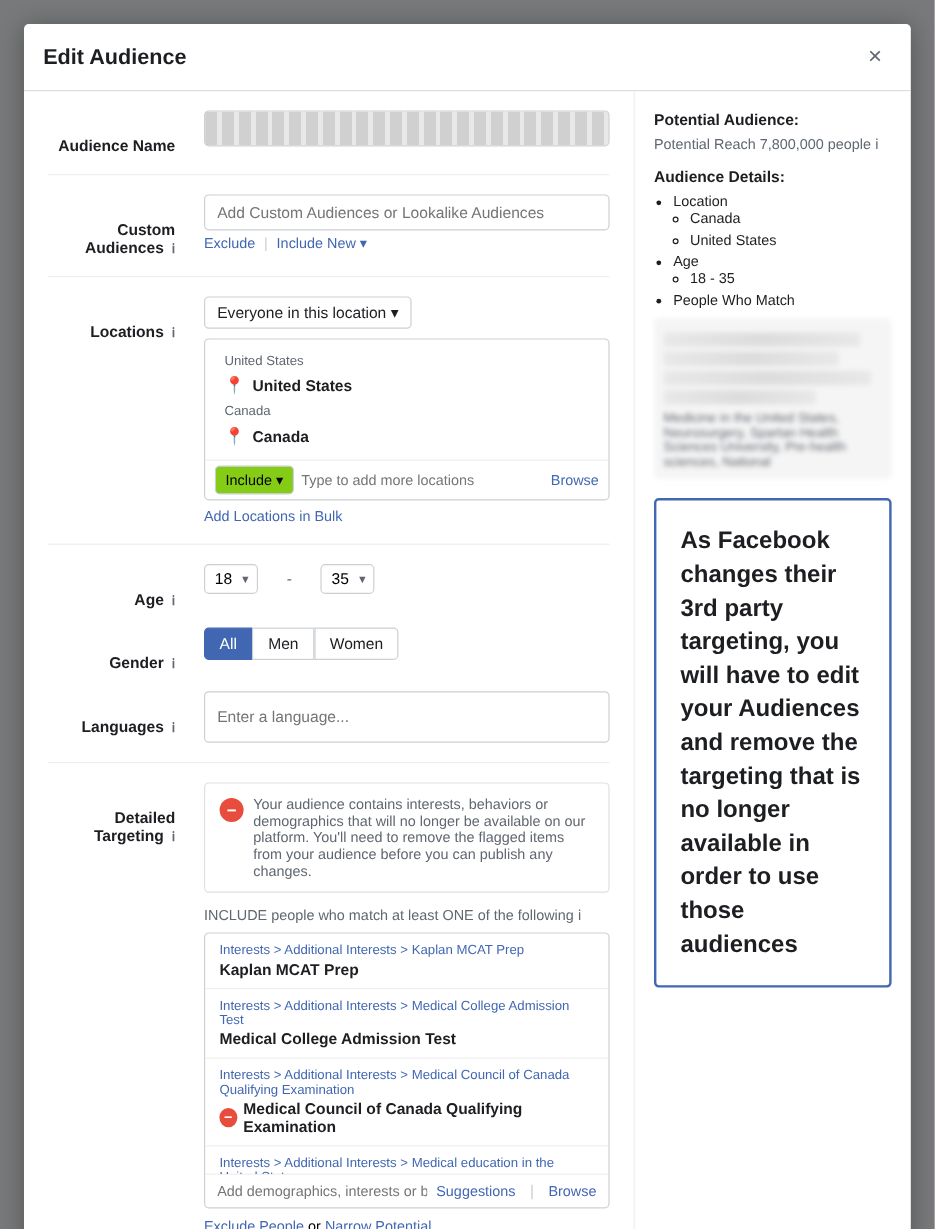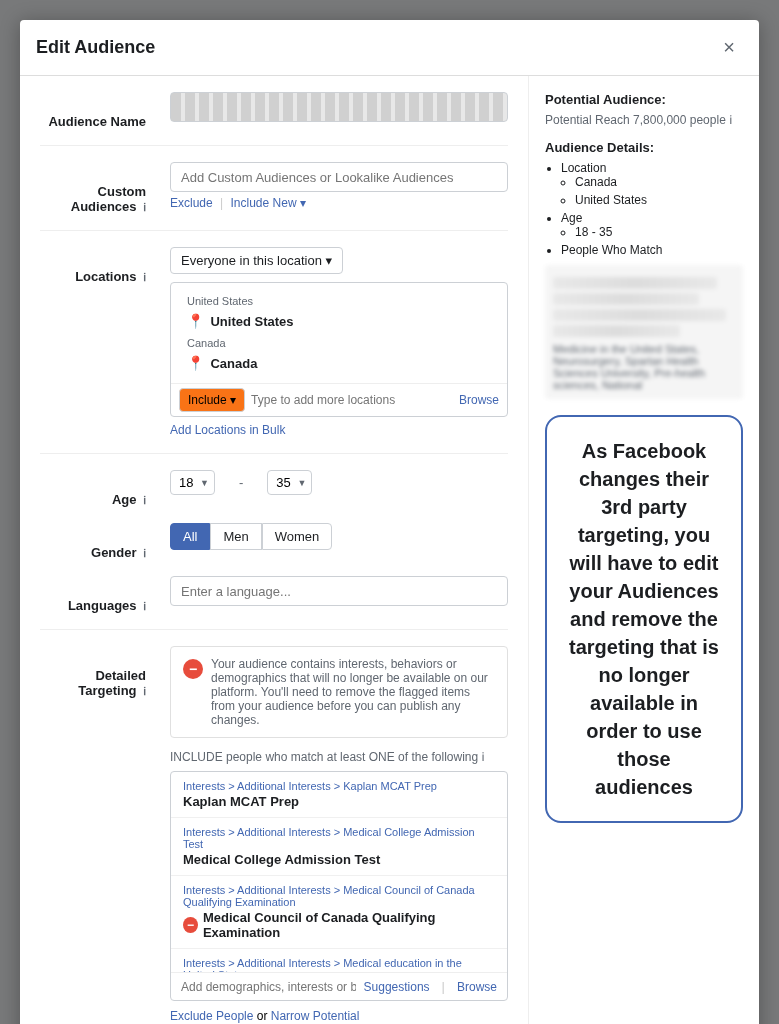--- a/index.html
+++ b/index.html
@@ -147,21 +147,21 @@
       display: flex;
       align-items: center;
       border-top: 1px solid #eee;
       padding: 4px 8px;
       gap: 6px;
     }
     .include-btn {
       border: 1px solid #ccd0d5;
       border-radius: 4px;
       padding: 4px 8px;
-      background: #f97316;
+      background: #84cc16;
       cursor: pointer;
       font-size: 12px;
       display: flex;
       align-items: center;
       gap: 3px;
     }
     .add-location-input {
       flex: 1;
       border: none;
       outline: none;
@@ -212,21 +212,21 @@
     .gender-btn:first-child { border-radius: 4px 0 0 4px; }
     .gender-btn:last-child { border-radius: 0 4px 4px 0; }
     .gender-group { display: flex; }
     .language-input {
       width: 100%;
       border: 1px solid #ccd0d5;
       border-radius: 4px;
       padding: 6px 10px;
       font-size: 13px;
       color: #999;
-      height: 30px;
+      height: 43px;
     }
     .section-divider {
       border: none;
       border-top: 1px solid #eee;
       margin: 16px 0;
     }
     .warning-box {
       background: #fff;
       border: 1px solid #e0e0e0;
       border-radius: 4px;
@@ -345,24 +345,24 @@
     .detail-sublist li { font-size: 12px; color: #1c1e21; }
     .blurred-area {
       background: linear-gradient(90deg, #e0e0e0 0%, #ccc 50%, #e0e0e0 100%);
       height: 12px;
       border-radius: 2px;
       margin: 4px 0;
       opacity: 0.6;
     }
     .annotation-box {
       border: 2px solid #4267b2;
-      border-radius: 16px;
+      border-radius: 4px;
       padding: 20px;
       margin-top: 16px;
-      text-align: center;
+      text-align: left;
       font-size: 20px;
       font-weight: 700;
       color: #1c1e21;
       line-height: 1.4;
     }
     .select-wrapper {
       position: relative;
       display: inline-block;
     }
     .select-wrapper::after {

